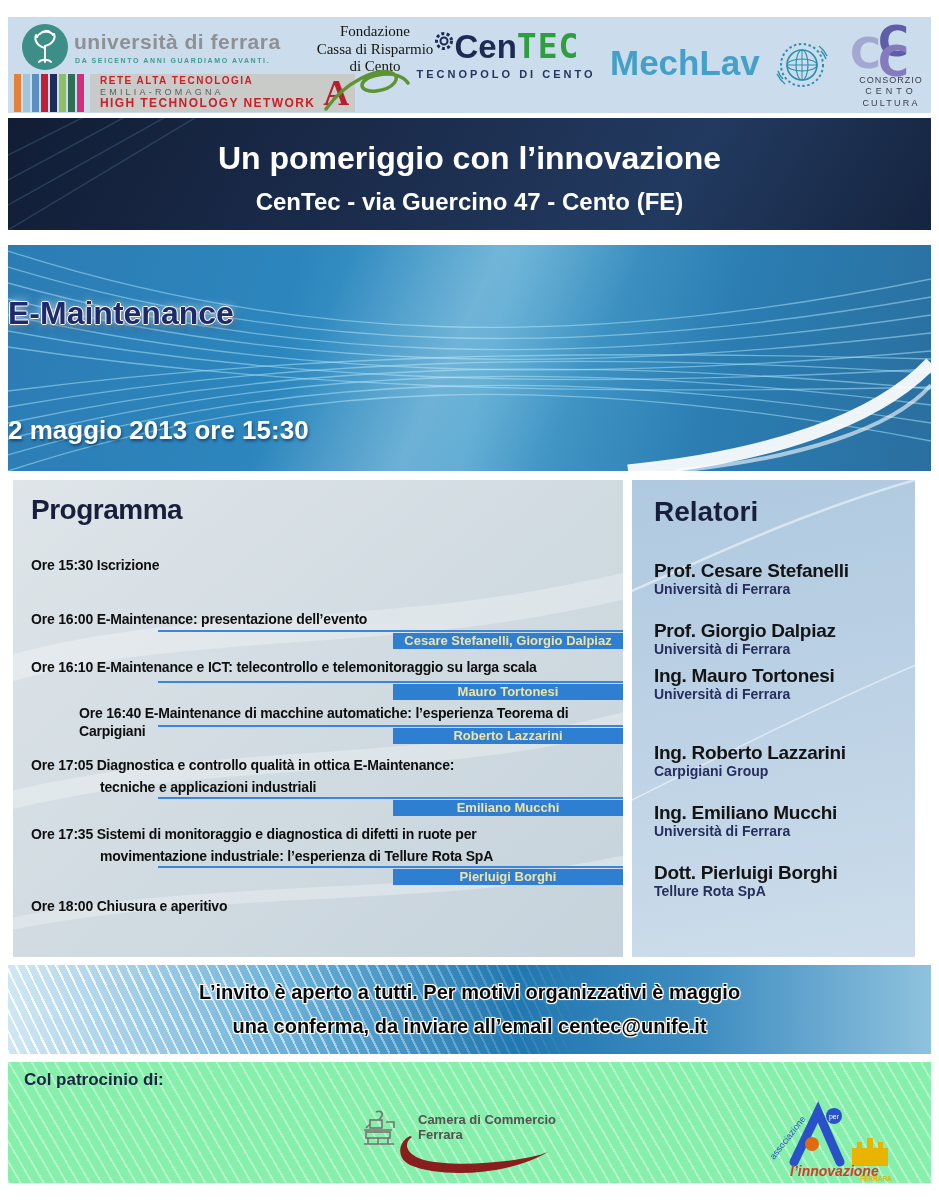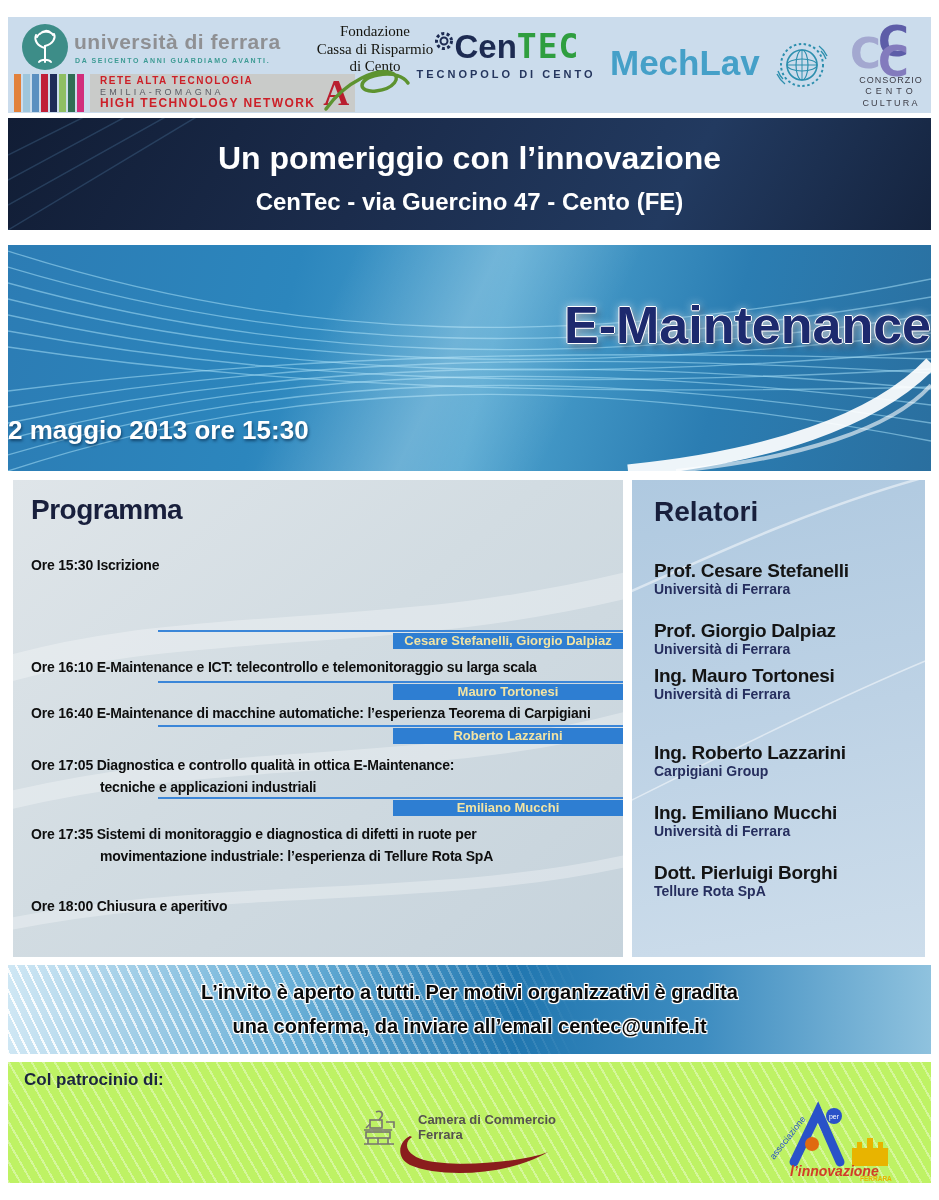--- a/index.html
+++ b/index.html
@@ -42,62 +42,62 @@
   
   #banner{position:absolute;left:8px;top:118px;width:923px;height:112px;
           background:linear-gradient(120deg,#111d35 0%,#1b2c4c 40%,#223a60 72%,#15243f 100%);overflow:hidden;}
   #banner-title{position:absolute;left:0;right:0;top:22px;text-align:center;color:#fff;font-weight:bold;font-size:32px;}
   #banner-sub{position:absolute;left:0;right:0;top:70px;text-align:center;color:#fff;font-weight:bold;font-size:24px;}
 
   
   #hero{position:absolute;left:8px;top:245px;width:923px;height:226px;overflow:hidden;
         background:linear-gradient(105deg,#2c7cb4 0%,#2c86bd 30%,#4da3cf 52%,#2b7db2 76%,#2a6f9f 100%);}
   #hero-sheen{position:absolute;inset:0;background:linear-gradient(115deg,transparent 34%,rgba(255,255,255,.22) 48%,transparent 62%);}
-  #hero-title{position:absolute;left:0;right:0;top:50px;text-align:right;font-weight:bold;font-size:52px;color:#1d2a6e;
+  #hero-title{position:absolute;left:0;right:0;top:50px;text-align:left;font-weight:bold;font-size:32px;color:#1d2a6e;
       text-shadow:0 1px 0 #fff,0 -1px 0 #fff,1px 0 0 #fff,-1px 0 0 #fff,0 0 10px rgba(255,255,255,.85),3px 4px 6px rgba(0,20,45,.55);}
   #hero-date{position:absolute;left:0;right:0;top:170px;text-align:left;font-weight:bold;font-size:26px;color:#fff;
       text-shadow:1px 2px 3px rgba(0,30,60,.6);}
 
   
   #panel-program{position:absolute;left:13px;top:480px;width:610px;height:477px;
       background:linear-gradient(140deg,#dfe5e9 0%,#d2dce2 45%,#c6d3dc 100%);overflow:hidden;}
   #prog-h{position:absolute;left:18px;top:14px;font-weight:bold;font-size:28px;color:#181f3c;letter-spacing:-.5px;}
   .pitem{position:absolute;left:18px;right:4px;font-weight:bold;font-size:14px;line-height:18px;color:#0e0e0e;letter-spacing:-.2px;}
-  #pi0{top:76px;} #pi1{top:130px;} #pi2{top:178px;} #pi3{top:224px;}
+  #pi0{top:76px;} #pi1{top:130px;} #pi2{top:178px;} #pi3{top:224px;margin-left:48px;}
   #pi4a{top:276px;} #pi4b{top:298px;padding-left:69px;}
   #pi5a{top:345px;} #pi5b{top:367px;padding-left:69px;}
   #pi6{top:417px;}
   .speaker-bar{position:absolute;left:0;right:0;height:19px;}
   #bar1{top:150px;} #bar2{top:201px;} #bar3{top:245px;} #bar4{top:317px;padding-left:8px;} #bar5{top:386px;}
   .bar-line{position:absolute;left:145px;right:0;top:0;height:2px;background:#3b86d8;}
   .bar-fill{position:absolute;left:380px;right:0;top:3px;bottom:0;background:#2e7ed2;color:#f2e4a4;
             font-weight:bold;font-size:13px;line-height:16px;text-align:center;}
 
   
-  #panel-rel{position:absolute;left:632px;top:480px;width:293px;height:477px;
-      background:linear-gradient(170deg,#afc9e0 0%,#bdd2e5 50%,#cdddeb 100%);overflow:hidden;}
+  #panel-rel{position:absolute;left:632px;top:480px;width:253px;height:477px;
+      background:linear-gradient(170deg,#afc9e0 0%,#bdd2e5 50%,#cdddeb 100%);overflow:hidden;padding-left:30px;}
   #rel-h{position:absolute;left:22px;top:16px;font-weight:bold;font-size:28px;color:#181f3c;}
   .rel{position:absolute;left:22px;right:6px;}
   .rel-name{font-weight:bold;font-size:19px;color:#141414;line-height:21px;letter-spacing:-.3px;}
   .rel-aff{font-weight:bold;font-size:14px;color:#262e5e;line-height:17px;}
   #re0{top:80px;} #re1{top:140px;} #re2{top:185px;} #re3{top:262px;} #re4{top:322px;} #re5{top:382px;}
 
   
   #invite{position:absolute;left:8px;top:965px;width:923px;height:89px;overflow:hidden;
       background:linear-gradient(90deg,#cfe7f4 0%,#6cb1d8 30%,#2177b0 55%,#3d8cc0 75%,#8fc2de 100%);}
   #invite-stripes{position:absolute;inset:0;
       background:repeating-linear-gradient(64deg,rgba(255,255,255,.9) 0 2px,transparent 2px 9px);
       -webkit-mask:linear-gradient(90deg,#000 0%,rgba(0,0,0,.55) 35%,transparent 62%);
       mask:linear-gradient(90deg,#000 0%,rgba(0,0,0,.55) 35%,transparent 62%);}
   .inv-line{position:absolute;left:0;right:0;text-align:center;font-weight:bold;font-size:20px;color:#0a0a0a;
       text-shadow:0 0 3px #fff,1px 1px 0 #fff,-1px -1px 0 #fff,1px -1px 0 #fff,-1px 1px 0 #fff;}
   #inv1{top:16px;} #inv2{top:50px;}
 
   
-  #footer{position:absolute;left:8px;top:1062px;width:923px;height:121px;background:#bef264;overflow:hidden;}
+  #footer{position:absolute;left:8px;top:1062px;width:923px;height:121px;background:#86efac;overflow:hidden;}
   #footer-stripes{position:absolute;inset:0;opacity:.55;
       background:repeating-linear-gradient(60deg,rgba(255,255,255,.65) 0 2px,transparent 2px 10px);}
   #foot-h{position:absolute;left:16px;top:8px;font-weight:bold;font-size:17px;color:#1b2440;}
   #unindustria{position:absolute;left:18px;top:38px;width:238px;text-align:center;}
   #unind-label{margin-top:2px;font-size:20px;color:#4a7cb2;letter-spacing:2.5px;}
   #camera{position:absolute;left:348px;top:46px;width:210px;}
   #camera-text{position:absolute;left:62px;top:4px;font-weight:bold;font-size:13px;line-height:15px;color:#55524e;}
   #innovazione{position:absolute;left:752px;top:34px;width:140px;height:86px;}
 
   svg{display:block;}
@@ -233,20 +233,21 @@
       <g stroke="rgba(255,255,255,.30)" fill="none">
         <path d="M-40 200 C160 130 380 170 650 96" stroke-width="26"></path>
         <path d="M-40 330 C200 262 430 300 650 230" stroke-width="18"></path>
         <path d="M-40 452 C200 396 430 430 650 372" stroke-width="12"></path>
       </g>
     </svg>
     <div id="prog-h">Programma</div>
 
     <div class="pitem" id="pi0">Ore 15:30 Iscrizione</div>
 
+    <div class="pitem" id="pi1">Ore 16:00 E-Maintenance: presentazione dell’evento</div>
     <div class="speaker-bar" id="bar1">
       <div class="bar-line"></div>
       <div class="bar-fill">Cesare Stefanelli, Giorgio Dalpiaz</div>
     </div>
 
     <div class="pitem" id="pi2">Ore 16:10 E-Maintenance e ICT: telecontrollo e telemonitoraggio su larga scala</div>
     <div class="speaker-bar" id="bar2">
       <div class="bar-line"></div>
       <div class="bar-fill">Mauro Tortonesi</div>
     </div>
@@ -259,20 +260,24 @@
 
     <div class="pitem" id="pi4a">Ore 17:05 Diagnostica e controllo qualità in ottica E-Maintenance:</div>
     <div class="pitem" id="pi4b">tecniche e applicazioni industriali</div>
     <div class="speaker-bar" id="bar4">
       <div class="bar-line"></div>
       <div class="bar-fill">Emiliano Mucchi</div>
     </div>
 
     <div class="pitem" id="pi5a">Ore 17:35 Sistemi di monitoraggio e diagnostica di difetti in ruote per</div>
     <div class="pitem" id="pi5b">movimentazione industriale: l’esperienza di Tellure Rota SpA</div>
+    <div class="speaker-bar" id="bar5">
+      <div class="bar-line"></div>
+      <div class="bar-fill">Pierluigi Borghi</div>
+    </div>
 
     <div class="pitem" id="pi6">Ore 18:00 Chiusura e aperitivo</div>
   </div>
 
   <div id="panel-rel">
     <svg class="abs" style="left:0;top:0" width="293" height="477" viewBox="0 0 293 477" preserveAspectRatio="none">
       <g stroke="rgba(255,255,255,.5)" fill="none">
         <path d="M-20 120 C90 70 200 20 320 -10" stroke-width="2.5"></path>
         <path d="M-20 330 C100 270 220 210 320 170" stroke-width="1.5"></path>
       </g>
@@ -300,21 +305,21 @@
       <div class="rel-aff">Università di Ferrara</div>
     </div>
     <div class="rel" id="re5">
       <div class="rel-name">Dott. Pierluigi Borghi</div>
       <div class="rel-aff">Tellure Rota SpA</div>
     </div>
   </div>
 
   <div id="invite">
     <div id="invite-stripes"></div>
-    <div class="inv-line" id="inv1">L’invito è aperto a tutti. Per motivi organizzativi è gradita</div>
+    <div class="inv-line" id="inv1">L’invito è aperto a tutti. Per motivi organizzativi è maggio</div>
     <div class="inv-line" id="inv2">una conferma, da inviare all’email centec@unife.it</div>
   </div>
 
   <div id="footer">
     <div id="footer-stripes"></div>
     <div id="foot-h">Col patrocinio di:</div>
 
 
     <div id="camera">
       <svg width="46" height="46" viewBox="0 0 46 46">

